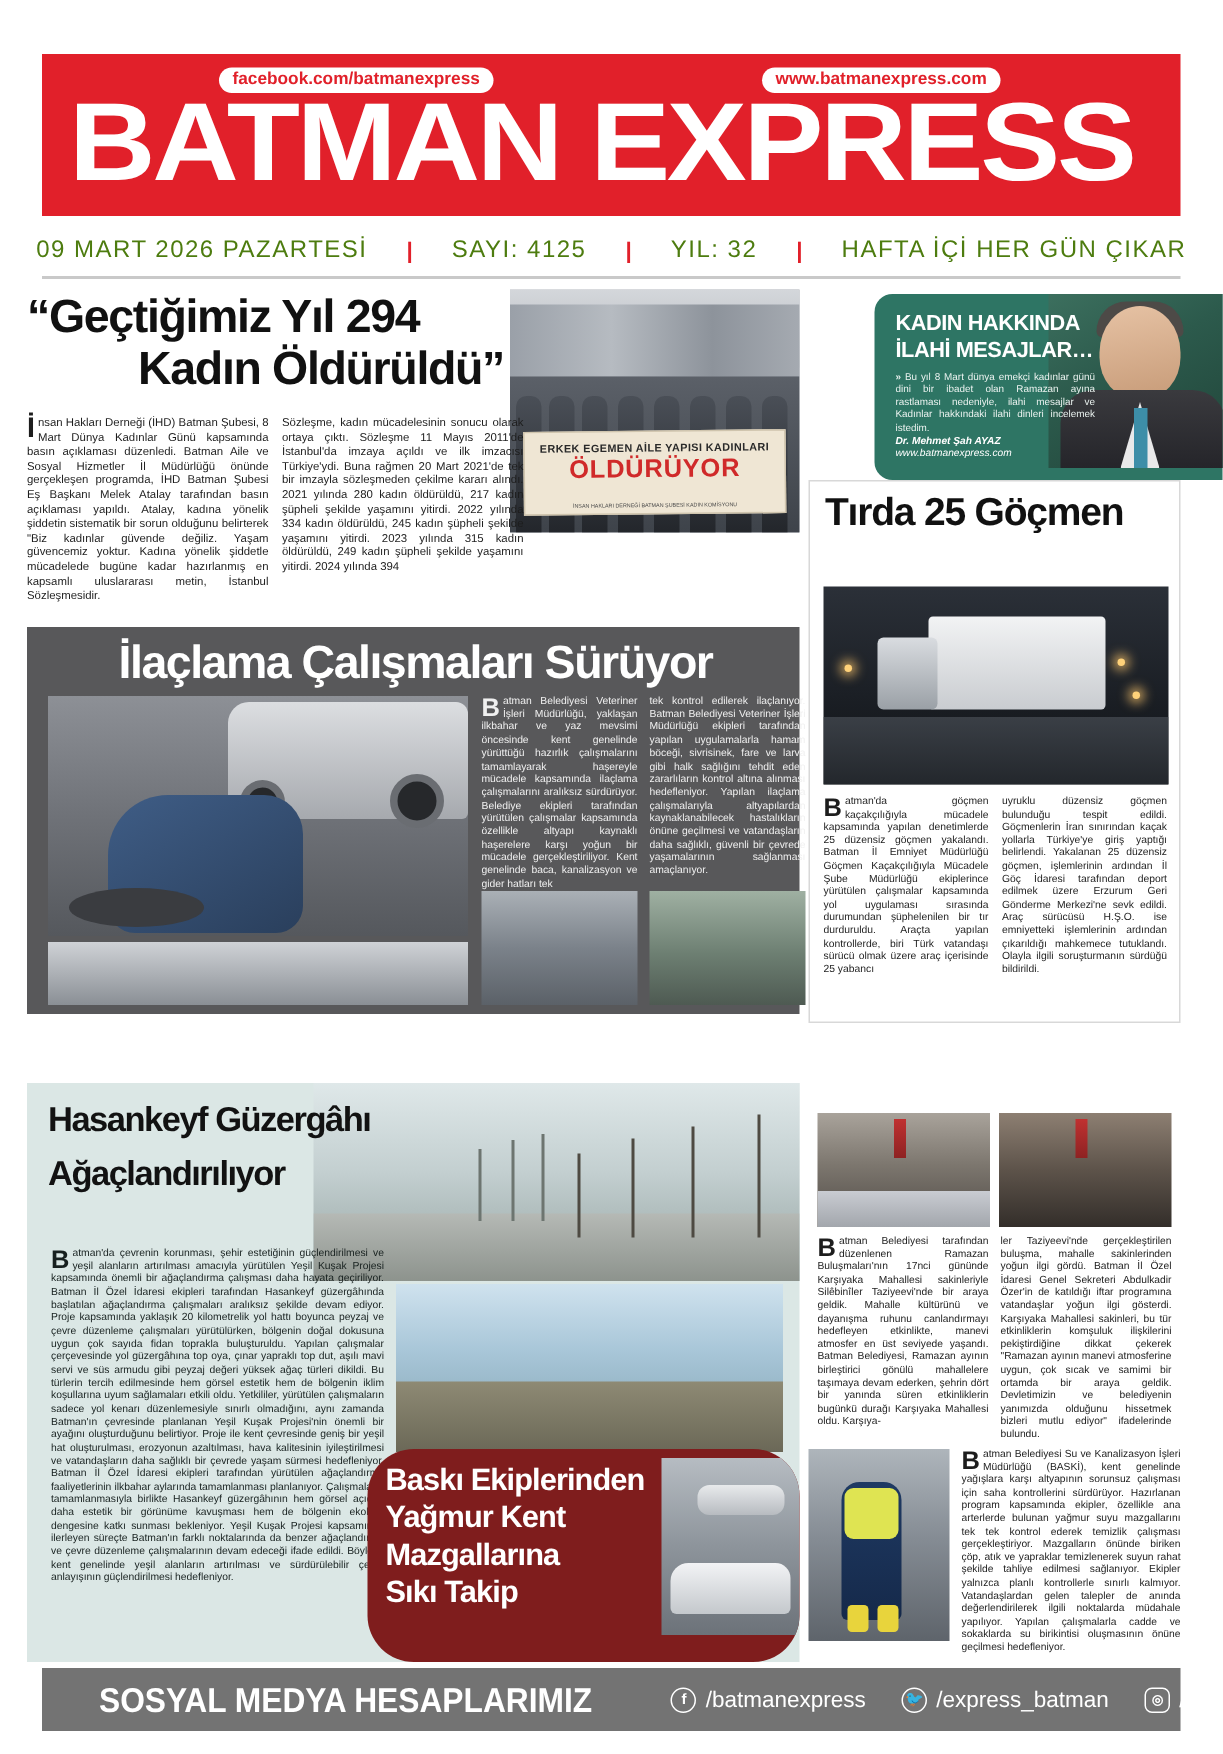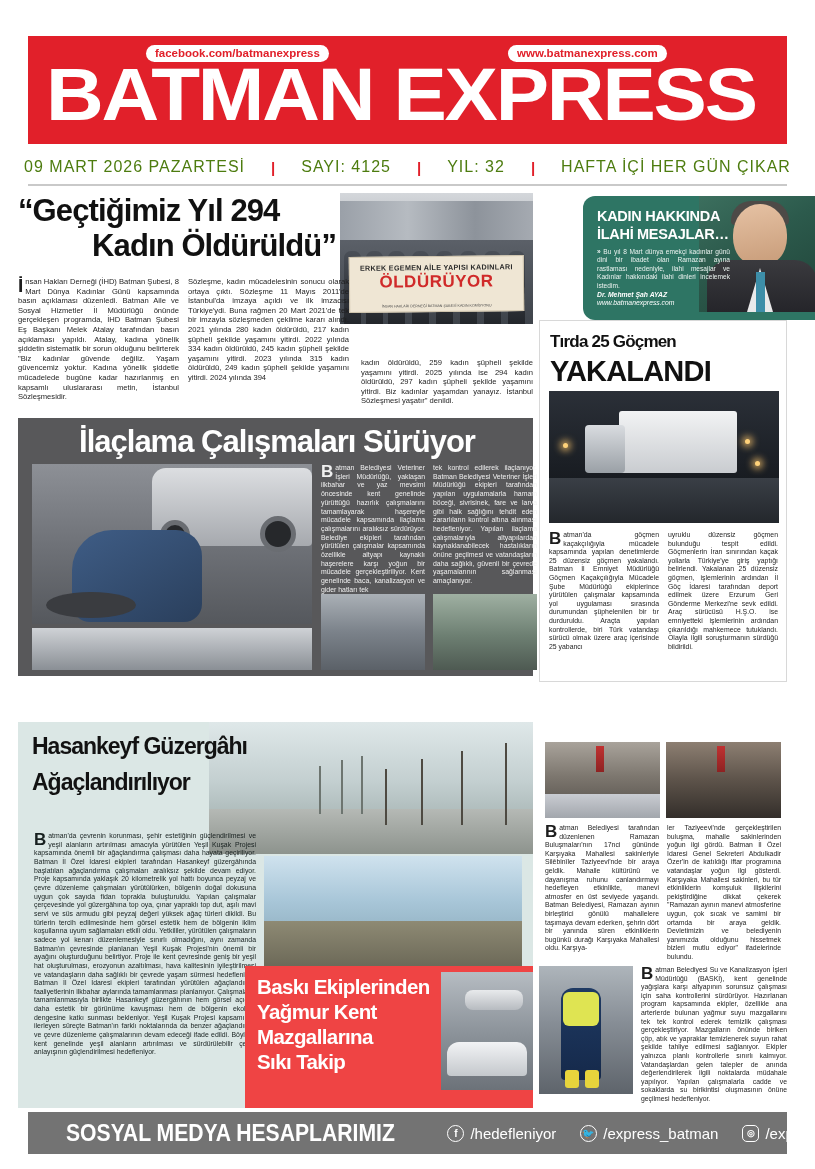--- a/index.html
+++ b/index.html
@@ -48,21 +48,21 @@
   .datebar-line {
     position:absolute; left:28px; top:184px; width:759px; height:2px;
     background:#c9c9c9;
   }
 
   
   .lead {
     position:absolute; left:18px; top:193px; width:515px; height:215px;
   }
   .lead-photo {
-    position:absolute; right:0; top:0; width:193px; height:131px;
+    position:absolute; right:0; top:0; width:193px; height:162px;
     background:linear-gradient(170deg,#b9bcc2 0%,#8f959e 45%,#6f757e 100%);
     overflow:hidden;
     margin-left:21px;
   }
   .lead-photo .sky { position:absolute; left:0; top:0; width:100%; height:32%;
     background:linear-gradient(#d4d7db,#b3b7bd); }
   .lead-photo .bldg { position:absolute; left:0; top:6%; width:100%; height:30%;
     background:linear-gradient(90deg,#9aa0a8,#b6bbc1 35%,#8d939b 70%,#a5aab1); }
   .lead-photo .crowd { position:absolute; left:0; bottom:0; width:100%; height:64%;
     background:linear-gradient(180deg,#5b6068,#3e434a); }
@@ -159,21 +159,21 @@
 
   
   .tir {
     position:absolute; left:539px; top:320px; width:248px; height:362px;
     border:1.5px solid #d8d8d8; background:#fff;
   }
   .tir-head {
     position:absolute; left:10px; top:7px; width:228px;
     font-weight:bold; color:#111; letter-spacing:-0.8px;
   }
-  .tir-head .h1 { display:block; font-size:17px; line-height:27px; }
+  .tir-head .h1 { display:block; font-size:26px; line-height:27px; }
   .tir-head .h2 { display:block; font-size:29px; line-height:32px; }
   .tir-photo {
     position:absolute; left:9px; top:70px; width:230px; height:132px;
     background:linear-gradient(180deg,#2b3038 0%,#1b1f25 55%,#0f1216 100%);
     overflow:hidden;
   }
   .tir-photo .truck {
     position:absolute; left:70px; top:20px; width:118px; height:62px;
     background:linear-gradient(180deg,#f2f3f4,#c9ccd0); border-radius:3px;
   }
@@ -325,21 +325,21 @@
   }
   .ram-col { width:114px; font-size:6.85px; line-height:8.6px;
     color:#1d1d1d; text-align:justify; }
   .ram-col.dropcap::first-letter {
     float:left; font-size:17px; line-height:14px; font-weight:bold; padding-right:2px;
   }
 
   
   .baski {
     position:absolute; left:245px; top:966px; width:288px; height:142px;
-    background:#ef4444; overflow:hidden;
+    background:#7f1d1d; overflow:hidden;border-radius:31px;
   }
   .baski-head {
     position:absolute; left:12px; top:8px; width:180px;
     color:#fff; font-weight:bold; font-size:20.5px; line-height:25px;
     letter-spacing:-0.6px;
   }
   .baski-photo {
     position:absolute; right:0; top:6px; width:92px; height:118px;
     background:linear-gradient(180deg,#b6bcc2 0%,#8d949b 50%,#6c7279 100%);
     overflow:hidden;
@@ -442,21 +442,20 @@
       <div class="banner">
         <div class="banner-l1">ERKEK EGEMEN AİLE YAPISI KADINLARI</div>
         <div class="banner-l2">ÖLDÜRÜYOR</div>
         <div class="banner-l3">İNSAN HAKLARI DERNEĞİ BATMAN ŞUBESİ KADIN KOMİSYONU</div>
       </div>
     </div>
     <div class="lead-cols">
       <div class="lead-col dropcap">İnsan Hakları Derneği (İHD) Batman Şubesi, 8 Mart Dünya Kadınlar Günü kapsamında basın açıklaması düzenledi. Batman Aile ve Sosyal Hizmetler İl Müdürlüğü önünde gerçekleşen programda, İHD Batman Şubesi Eş Başkanı Melek Atalay tarafından basın açıklaması yapıldı.  Atalay, kadına yönelik şiddetin sistematik bir sorun olduğunu belirterek "Biz kadınlar güvende değiliz. Yaşam güvencemiz yoktur. Kadına yönelik şiddetle mücadelede bugüne kadar hazırlanmış en kapsamlı uluslararası metin, İstanbul Sözleşmesidir.</div>
       <div class="lead-col">Sözleşme, kadın mücadelesinin sonucu olarak ortaya çıktı. Sözleşme 11 Mayıs 2011'de İstanbul'da imzaya açıldı ve ilk imzacısı Türkiye'ydi. Buna rağmen 20 Mart 2021'de tek bir imzayla sözleşmeden çekilme kararı alındı. 2021 yılında 280 kadın öldürüldü, 217 kadın şüpheli şekilde yaşamını yitirdi. 2022 yılında 334 kadın öldürüldü, 245 kadın şüpheli şekilde yaşamını yitirdi. 2023 yılında 315 kadın öldürüldü, 249 kadın şüpheli şekilde yaşamını yitirdi. 2024 yılında 394</div>
     </div>
-    <div class="lead-col3-wrap">kadın öldürüldü, 259 kadın şüpheli şekilde yaşamını yitirdi. 2025 yılında ise 294 kadın öldürüldü, 297 kadın şüpheli şekilde yaşamını yitirdi. Biz kadınlar yaşamdan yanayız. İstanbul Sözleşmesi yaşatır" denildi.</div>
   </div>
 
   <div class="columnist">
     <div class="photo">
       <div class="hair"></div>
       <div class="head"></div>
       <div class="body"></div>
       <div class="shirt"></div>
       <div class="tie"></div>
     </div>
@@ -467,21 +466,20 @@
     <div class="col-body"><span class="arrows">»</span> <span>Bu yıl 8 Mart dünya emekçi kadınlar günü dini bir ibadet olan Ramazan ayına rastlaması nedeniyle, ilahi mesajlar ve Kadınlar hakkındaki ilahi dinleri incelemek istedim.</span></div>
     <div class="col-author">
       <span>Dr. Mehmet Şah AYAZ</span><br>
       <span class="col-site">www.batmanexpress.com</span>
     </div>
   </div>
 
   <div class="tir">
     <div class="tir-head">
       <span class="h1">Tırda 25 Göçmen</span>
-      <span class="h2">YAKALANDI</span>
     </div>
     <div class="tir-photo">
       <div class="road"></div>
       <div class="truck"></div>
       <div class="cab"></div>
       <div class="light" style="left:14px; top:52px;"></div>
       <div class="light" style="left:196px; top:48px;"></div>
       <div class="light" style="left:206px; top:70px;"></div>
     </div>
     <div class="tir-cols">
@@ -567,21 +565,21 @@
       <div class="boot" style="left:26px;"></div>
       <div class="boot" style="left:46px;"></div>
     </div>
     <div class="ba-text dropcap">Batman Belediyesi Su ve Kanalizasyon İşleri Müdürlüğü (BASKİ), kent genelinde yağışlara karşı altyapının sorunsuz çalışması için saha kontrollerini sürdürüyor. Hazırlanan program kapsamında ekipler, özellikle ana arterlerde bulunan yağmur suyu mazgallarını tek tek kontrol ederek temizlik çalışması gerçekleştiriyor. Mazgalların önünde biriken çöp, atık ve yapraklar temizlenerek suyun rahat şekilde tahliye edilmesi sağlanıyor. Ekipler yalnızca planlı kontrollerle sınırlı kalmıyor. Vatandaşlardan gelen talepler de anında değerlendirilerek ilgili noktalarda müdahale yapılıyor. Yapılan çalışmalarla cadde ve sokaklarda su birikintisi oluşmasının önüne geçilmesi hedefleniyor.</div>
   </div>
 
   <div class="footer">
     <div class="footer-title">SOSYAL MEDYA HESAPLARIMIZ</div>
     <div class="social">
       <span class="ic">f</span>
-      <span class="lbl">/hedefleniyor</span>
+      <span class="lbl">/batmanexpress</span>
     </div>
     <div class="social">
       <span class="ic">🐦</span>
       <span class="lbl">/express_batman</span>
     </div>
     <div class="social">
       <span class="ic sq">◎</span>
       <span class="lbl">/expressgazetesi</span>
     </div>
   </div>

